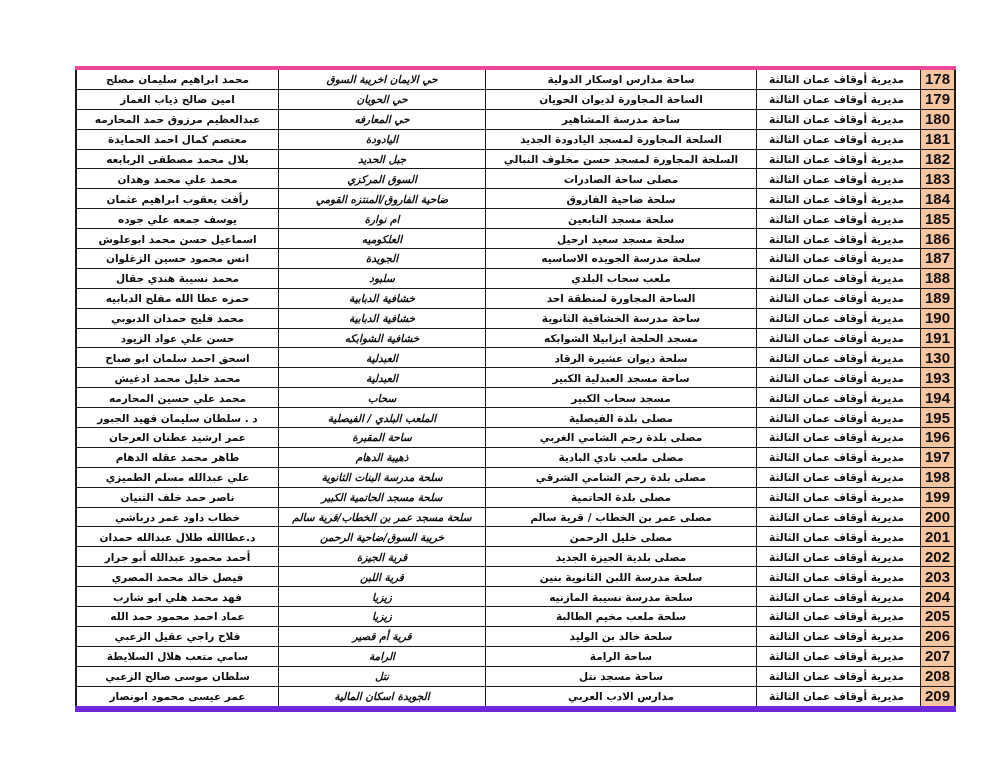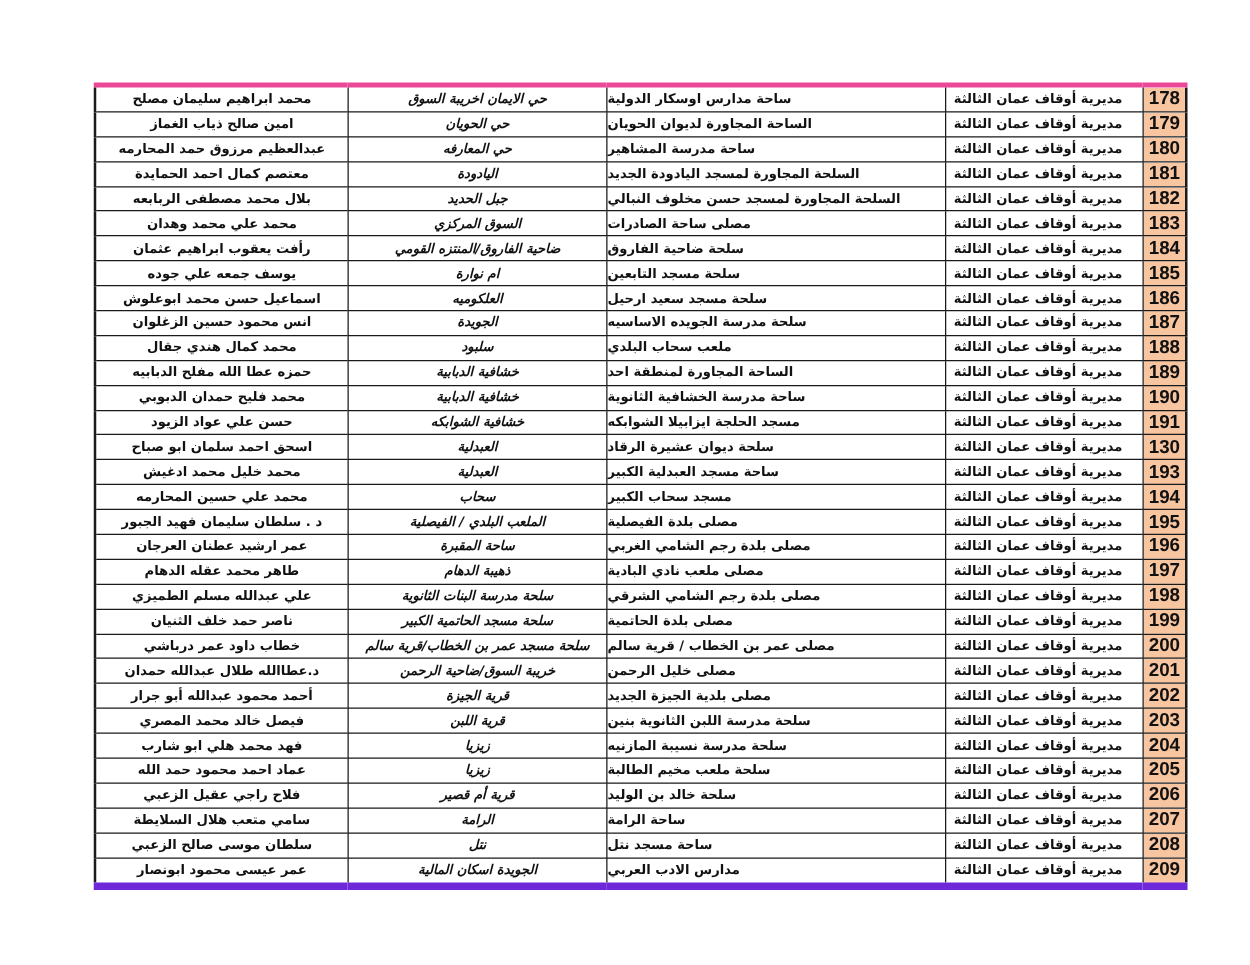--- a/index.html
+++ b/index.html
@@ -1,22 +1,22 @@
 <!DOCTYPE html>
 <html><head>
   <meta charset="utf-8">
   <style>
     html, body { margin: 0; padding: 0; background: #ffffff; }
     body { width: 1000px; height: 772px; position: relative; overflow: hidden; font-family: "DejaVu Sans", sans-serif; }
     .sheet { position: absolute; left: 75px; top: 66px; width: 860px; }
     table { border-collapse: collapse; width: 860px; table-layout: fixed; direction: rtl; }
     td { border: 1px solid #1a1a1a; height: 18.9px; padding: 0; font-size: 10.5px; font-weight: bold; color: #111; white-space: nowrap; overflow: hidden; line-height: 18px; }
     td.num { width: 33px; background: #f7c59f; text-align: center; font-size: 15px; font-family: "Liberation Sans", sans-serif; direction: ltr; border-right: 2px solid #1a1a1a; }
-    td.dir { width: 147px; text-align: center; padding-right: 10px; }
-    td.site { width: 270px; text-align: left; }
+    td.dir { width: 147px; text-align: right; padding-right: 16px; }
+    td.site { width: 270px; text-align: center; }
     td.area { width: 206px; text-align: center; font-style: italic; }
     td.name { width: 201px; text-align: center; border-left: 2px solid #1a1a1a; }
     tr:first-child td { border-top: 4px solid #ec4899; }
     tr:last-child td { border-bottom: 6px solid #6d28d9; }
   </style>
 </head>
 <body>
 
 <div class="sheet">
   <table>
@@ -100,21 +100,21 @@
     <td class="site">سلحة مدرسة الجويده الاساسيه</td>
     <td class="area">الجويدة</td>
     <td class="name">انس محمود حسين الزغلوان</td>
   </tr>
 
   <tr>
     <td class="num">188</td>
     <td class="dir">مديرية أوقاف عمان الثالثة</td>
     <td class="site">ملعب سحاب البلدي</td>
     <td class="area">سلبود</td>
-    <td class="name">محمد كمال هندي جقال</td>
+    <td class="name">محمد نسيبة هندي جقال</td>
   </tr>
 
   <tr>
     <td class="num">189</td>
     <td class="dir">مديرية أوقاف عمان الثالثة</td>
     <td class="site">الساحة المجاورة لمنطقة احد</td>
     <td class="area">خشافية الدبابية</td>
     <td class="name">حمزه عطا الله مفلح الدبابيه</td>
   </tr>
 

